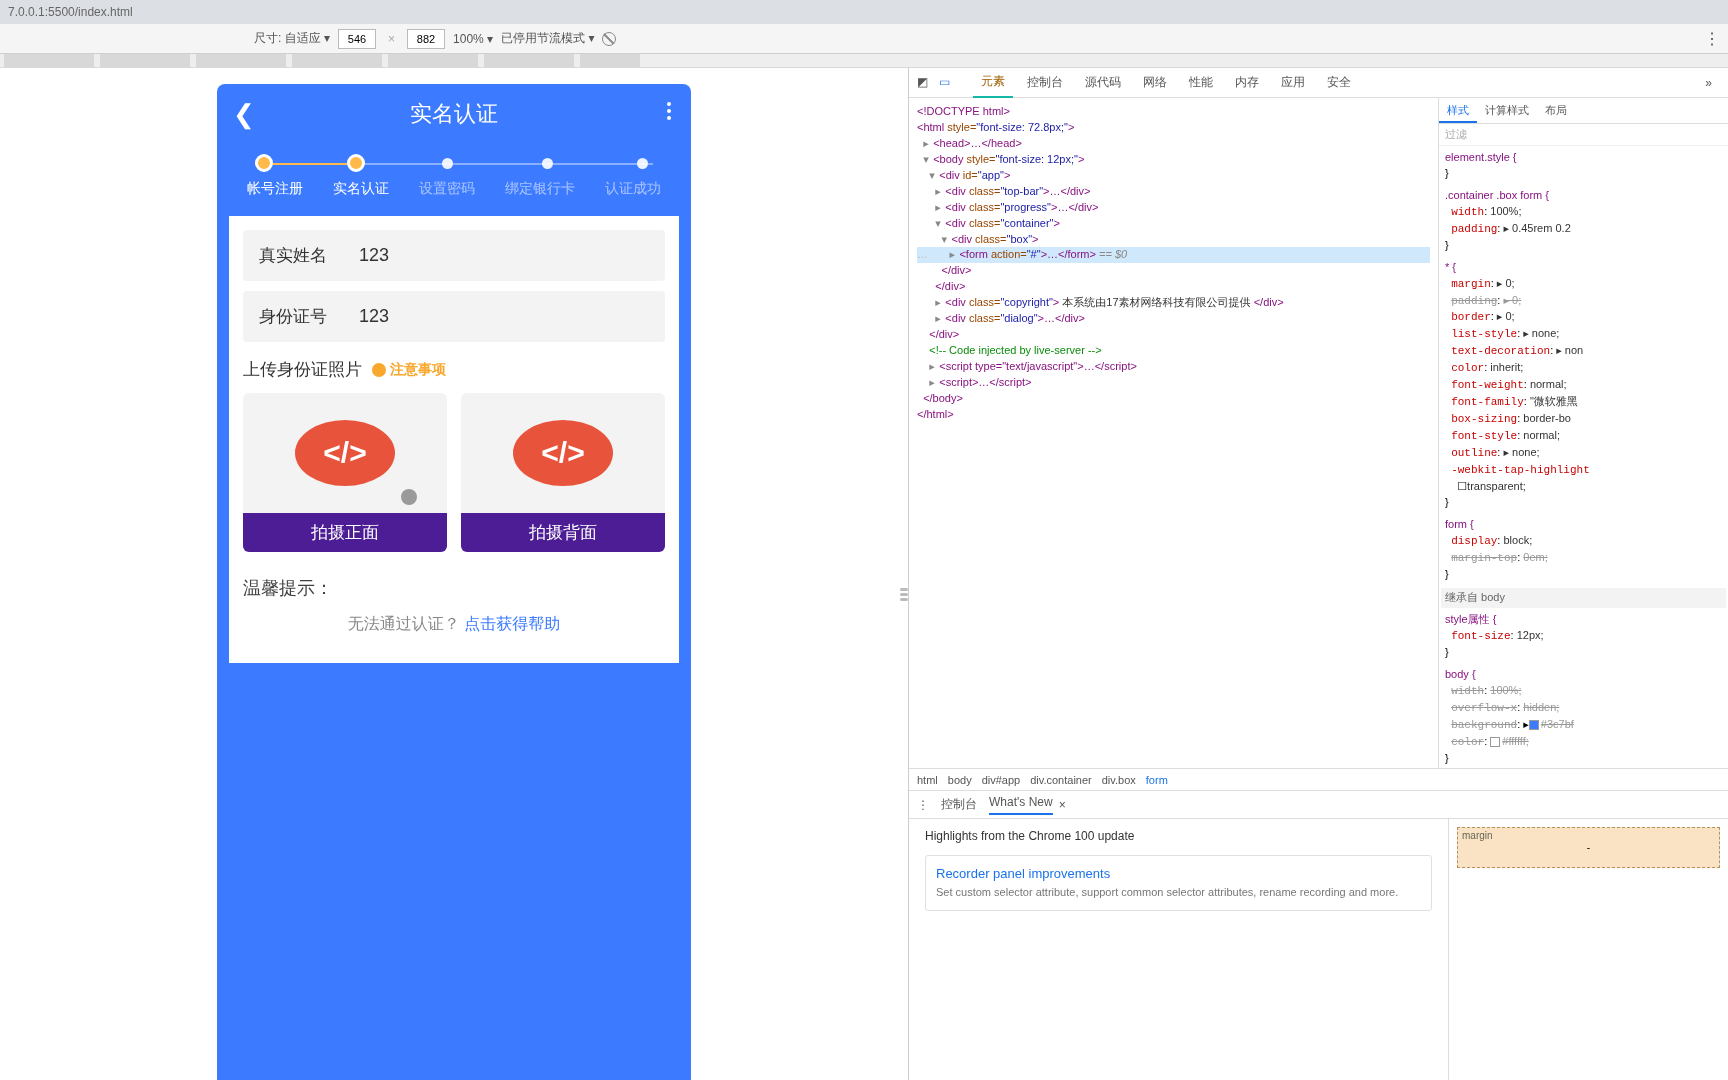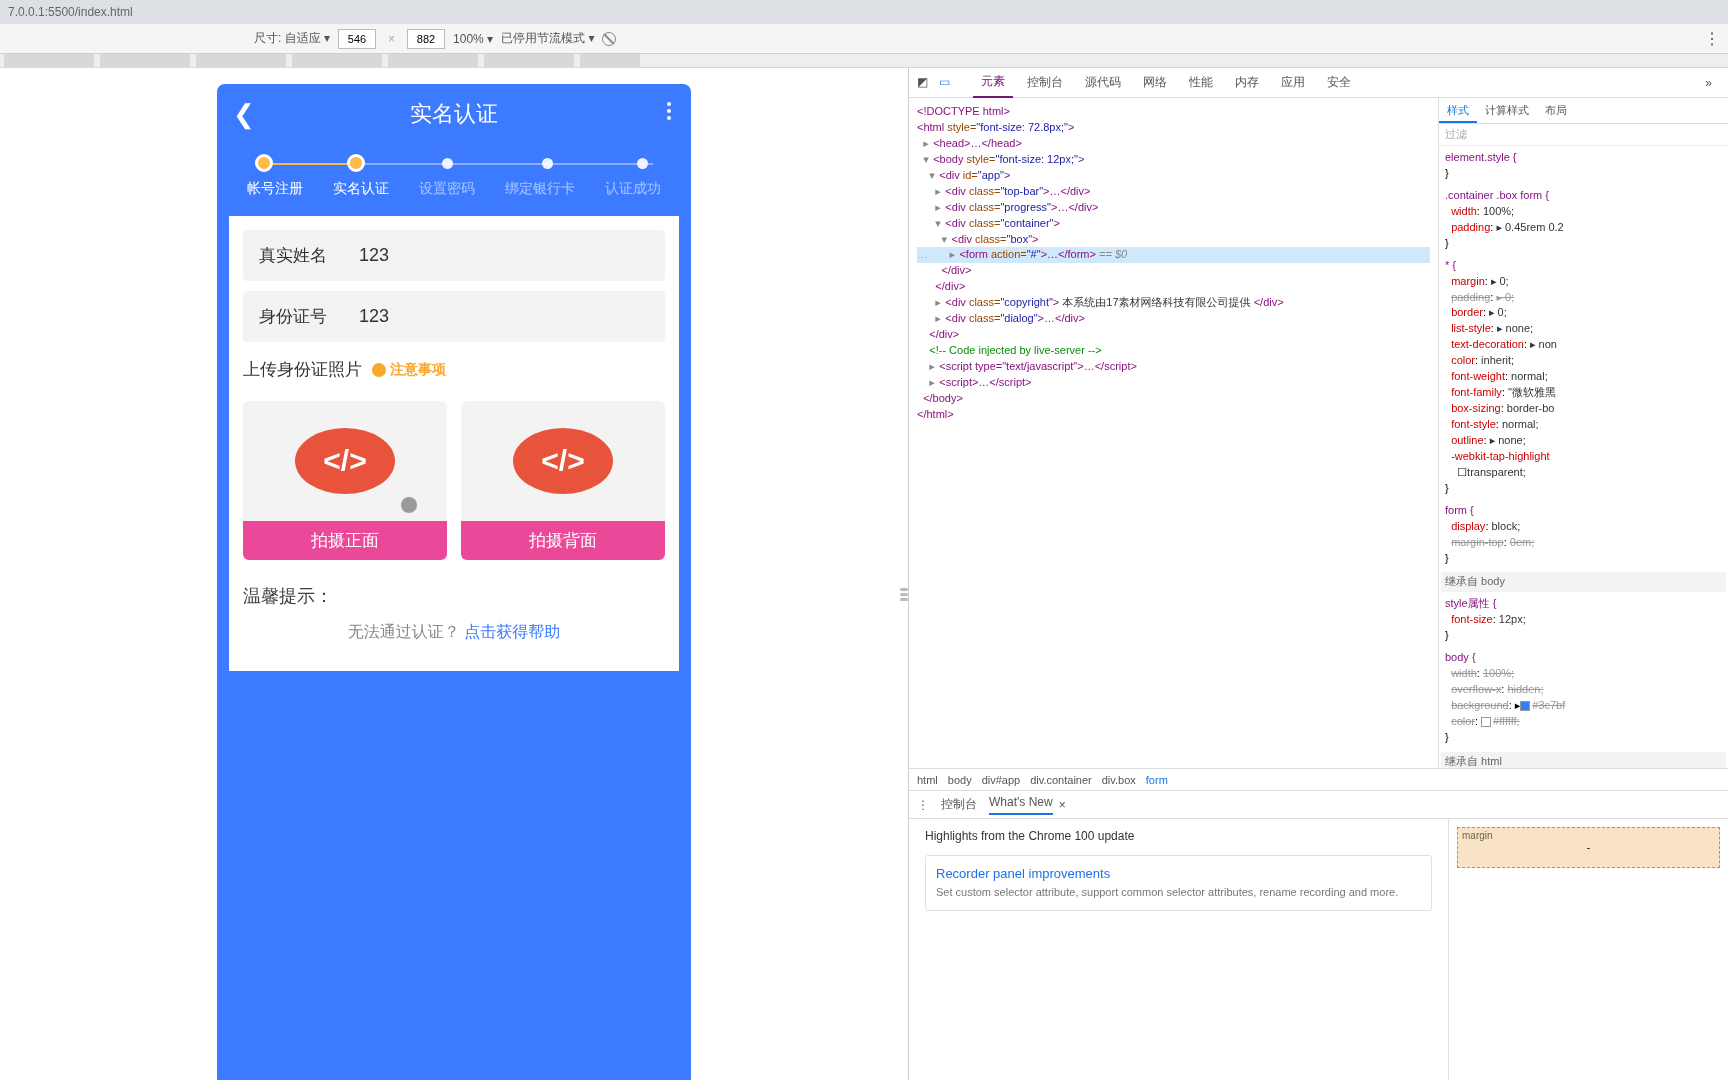--- a/index.html
+++ b/index.html
@@ -38,65 +38,65 @@
 .progress-labels{display:flex;justify-content:space-between;font-size:14px;}
 .progress-labels span{opacity:.55;white-space:nowrap;}
 .progress-labels span.active{opacity:1;font-weight:500;}
 
 .container{padding:12px;}
 .box{background:#fff;border-radius:0;padding:14px;}
 .field{display:flex;align-items:center;background:#f3f3f3;border-radius:4px;margin-bottom:10px;padding:14px 16px;}
 .field label{width:100px;font-size:17px;color:#333;}
 .field .val{font-size:18px;color:#333;}
 
-.upload-hd{display:flex;align-items:center;gap:10px;margin:16px 0 20px;font-size:17px;color:#333;}
+.upload-hd{display:flex;align-items:center;gap:10px;margin:16px 0 12px;font-size:17px;color:#333;}
 .upload-hd .warn{color:#f7a82d;font-size:14px;display:flex;align-items:center;gap:2px;font-weight:bold;}
 .upload-hd .warn::before{content:"";width:14px;height:14px;border-radius:50%;background:#f7a82d;display:inline-block;margin-right:2px;}
 
 .cards{display:flex;gap:14px;}
 .card{flex:1;background:#f3f3f3;border-radius:6px;overflow:hidden;}
 .card .img{height:120px;display:flex;align-items:center;justify-content:center;position:relative;}
 .card .img .badge{width:100px;height:66px;background:#e8543b;border-radius:50%/50%;display:flex;align-items:center;justify-content:center;color:#fff;font-size:30px;font-weight:bold;}
 .card .img .dot{position:absolute;width:16px;height:16px;border-radius:50%;background:#9a9a9a;right:30px;bottom:8px;}
-.card .btn{background:#ec4899;color:#fff;text-align:center;padding:8px 0;font-size:17px;}
+.card .btn{background:#4c1d95;color:#fff;text-align:center;padding:8px 0;font-size:17px;}
 
 .tips{margin-top:24px;font-size:18px;color:#404040;}
 .help{text-align:center;margin:14px 0;font-size:16px;}
 .help .q{color:#888;}
 .help .a{color:#3c7bff;}
 .submit{background:#3c7bff;color:#fff;font-size:21px;text-align:center;padding:14px 0;border-radius:30px;margin:6px 8px;}
 
 .drag-handle{position:absolute;right:0;top:50%;width:8px;height:40px;display:flex;flex-direction:column;justify-content:center;gap:2px;}
 .drag-handle span{height:3px;background:#bbb;border-radius:2px;}
 
 
 .dt-tabs{height:30px;border-bottom:1px solid #ddd;display:flex;align-items:center;padding:0 8px;font-size:12px;color:#555;gap:6px;}
 .dt-tabs .icon{width:16px;height:16px;display:inline-block;}
 .dt-tabs .tab{padding:6px 8px;cursor:pointer;}
-.dt-tabs .tab.active{color:#701a75;border-bottom:2px solid #701a75;}
+.dt-tabs .tab.active{color:#a16207;border-bottom:2px solid #14b8a6;}
 .dt-tabs .more{margin-left:auto;}
 .dt-body{flex:1;display:flex;overflow:hidden;}
 .dt-dom{flex:1;overflow:auto;font-family:Menlo,Consolas,monospace;font-size:11px;line-height:1.45;padding:6px 8px;color:#333;}
 .dt-dom .l{white-space:pre;}
 .dt-dom .t{color:#881280;}
 .dt-dom .a{color:#994500;}
 .dt-dom .v{color:#1a1aa6;}
 .dt-dom .c{color:#0a8c0a;}
 .dt-dom .hl{background:#cfe8fc;}
 .dt-dom .sel{color:#888;font-style:italic;}
 .dt-dom .tri{color:#888;display:inline-block;width:10px;}
 
 .dt-styles{width:290px;border-left:1px solid #ddd;display:flex;flex-direction:column;overflow:hidden;}
 .dt-styles-tabs{height:26px;border-bottom:1px solid #ddd;display:flex;font-size:11px;}
 .dt-styles-tabs .tab{padding:5px 8px;color:#555;}
 .dt-styles-tabs .tab.active{color:#1a73e8;border-bottom:2px solid #1a73e8;}
 .dt-filter{border-bottom:1px solid #eee;height:22px;padding:3px 6px;font-size:11px;color:#aaa;}
 .dt-rules{flex:1;overflow:auto;font-family:Menlo,Consolas,monospace;font-size:11px;padding:4px 6px;line-height:1.45;}
 .rule .sel{color:#881280;}
-.rule .prop{color:#c80000;}
+.rule .prop{color:#c80000;font-family:Liberation Mono, monospace;}
 .rule .val{color:#333;}
 .rule .strike{text-decoration:line-through;color:#999;}
 .rule{margin-bottom:6px;}
 .inherit-hd{background:#f3f3f3;padding:2px 4px;margin:4px -4px;font-family:Arial;font-size:11px;color:#666;}
 .swatch{display:inline-block;width:10px;height:10px;border:1px solid #999;vertical-align:middle;margin-right:2px;}
 
 .dt-breadcrumb{height:22px;border-top:1px solid #ddd;display:flex;align-items:center;font-size:11px;padding:0 8px;gap:10px;color:#555;}
 .dt-breadcrumb .cr{cursor:pointer;}
 .dt-breadcrumb .cr.active{color:#1a73e8;}
 

